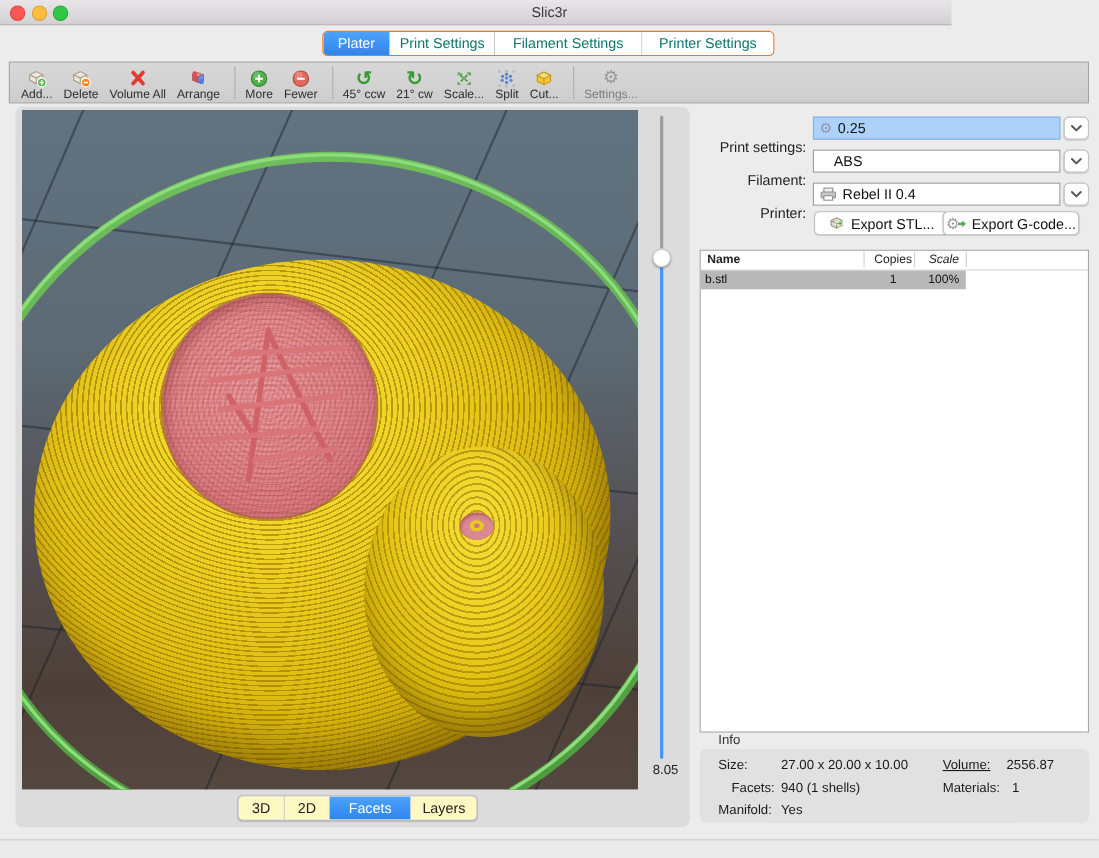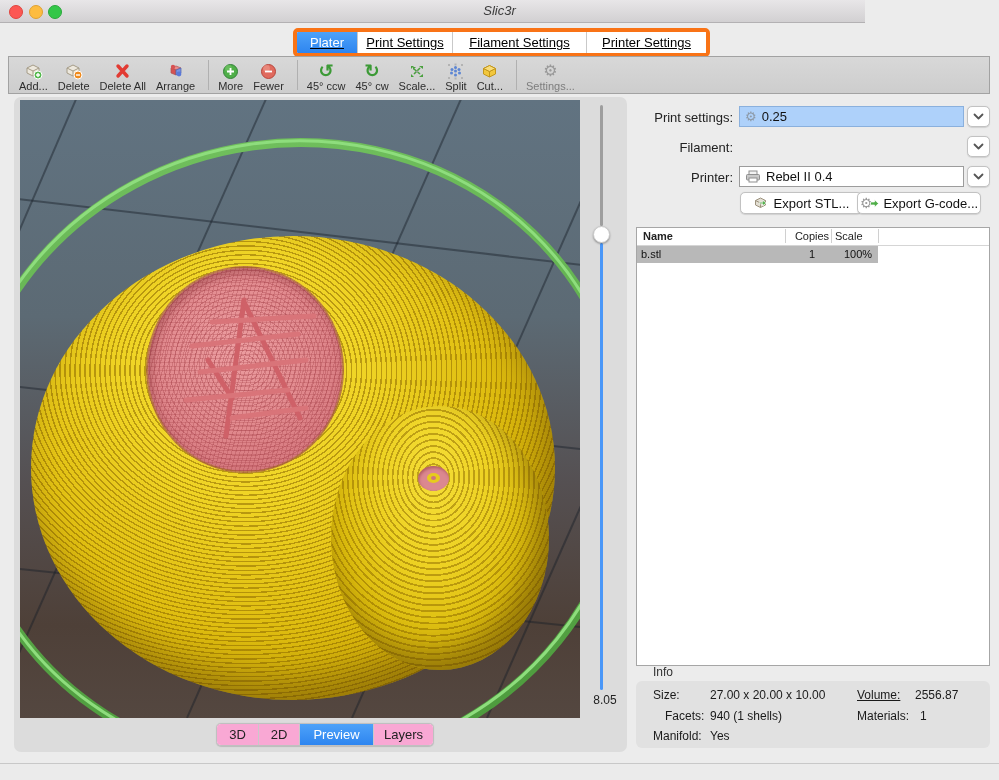--- a/index.html
+++ b/index.html
@@ -1,29 +1,29 @@
 <!DOCTYPE html>
 <html><head>
 <meta charset="utf-8">
 <style>
   html,body{margin:0;padding:0;background:#ececec;font-family:"Liberation Sans",sans-serif;}
   .win{position:relative;width:999px;height:780px;background:#ececec;overflow:hidden;}
   .abs{position:absolute;}
 
   
-  .titlebar{left:0;top:0;width:865px;height:22px;background:linear-gradient(#e8e6e8,#d2d0d2);border-bottom:1px solid #b3b1b3;font-style:italic;}
+  .titlebar{left:0;top:0;width:865px;height:22px;background:linear-gradient(#e8e6e8,#d2d0d2);border-bottom:1px solid #b3b1b3;}
   .tl{top:5px;width:12px;height:12px;border-radius:50%;}
   .tl.red{left:9px;background:#fc5753;border:0.5px solid #e0443e;}
   .tl.yel{left:29px;background:#fdbc40;border:0.5px solid #dfa133;}
   .tl.grn{left:48px;background:#33c748;border:0.5px solid #2aa73c;}
   .wtitle{left:0;top:3px;width:999px;text-align:center;font-size:13px;color:#3c3c3c;}
 
   
-  .tabs{left:293px;top:28px;height:21px;display:flex;border:4px solid #f97316;border-radius:5px;overflow:hidden;background:#fff;text-decoration:underline;}
-  .tab{display:flex;align-items:center;justify-content:center;font-size:13px;color:#000000;background:#fff;border-right:1px solid #c9c9c9;}
+  .tabs{left:293px;top:28px;height:21px;display:flex;border:1px solid #f97316;border-radius:5px;overflow:hidden;background:#fff;}
+  .tab{display:flex;align-items:center;justify-content:center;font-size:13px;color:#0f766e;background:#fff;border-right:1px solid #c9c9c9;}
   .tab:last-child{border-right:none;}
   .tab.active{background:linear-gradient(#4da2f9,#2e85f0);color:#fff;}
 
   
   .toolbar{left:8px;top:56px;width:982px;height:38px;background:linear-gradient(#d8d8d8,#cdcdcd);border:1px solid #a2a2a2;display:flex;align-items:center;padding-left:10px;box-sizing:border-box;}
   .titem{display:flex;flex-direction:column;align-items:center;justify-content:flex-end;height:34px;margin-right:10px;cursor:default;}
   .titem .ic{height:18px;display:flex;align-items:center;justify-content:center;position:relative;}
   .titem .lb{font-size:11px;color:#2d2d2d;line-height:12px;white-space:nowrap;}
   .tsep{width:1px;height:30px;background:#b0b0b0;margin:0 9px 0 3px;}
   .rot{font-size:18px;line-height:16px;color:#3c9a36;font-weight:bold;}
@@ -57,26 +57,26 @@
   .mini-dot{position:absolute;left:411px;top:376px;width:5px;height:4px;border-radius:50%;background:#cf747c;}
 
   
   .sl-track-gray{left:600px;top:105px;width:3px;height:121px;background:#9e9e9e;border-radius:2px;}
   .sl-track-blue{left:600px;top:243px;width:3px;height:447px;background:#4a97f8;border-radius:2px;}
   .sl-thumb{left:593px;top:226px;width:17px;height:17px;border-radius:50%;background:#fff;border:1px solid #c9c9c9;box-shadow:0 1px 2px rgba(0,0,0,0.35);box-sizing:border-box;}
   .sl-value{left:584px;top:693px;width:42px;text-align:center;font-size:12px;color:#222;}
 
   
   .viewbtns{left:216px;top:723px;height:21px;display:flex;border:1px solid #c0c0c0;border-radius:5px;overflow:hidden;background:#fff;box-shadow:0 0.5px 1px rgba(0,0,0,0.15);}
-  .vbtn{display:flex;align-items:center;justify-content:center;font-size:13px;color:#222;background:#f9a8d4;border-right:1px solid #c9c9c9;}
+  .vbtn{display:flex;align-items:center;justify-content:center;font-size:13px;color:#222;background:#fef9c3;border-right:1px solid #c9c9c9;}
   .vbtn:last-child{border-right:none;}
   .vbtn.active{background:linear-gradient(#4da2f9,#2e85f0);color:#fff;}
 
   
-  .rowlabel{width:100px;text-align:right;font-size:13px;color:#222;}
+  .rowlabel{width:100px;text-align:right;font-size:13px;color:#222;margin-top:16px;}
   .combo{position:absolute;left:739px;width:225px;height:21px;background:#fff;border:1px solid #9c9c9c;box-sizing:border-box;display:flex;align-items:center;font-size:13px;color:#111;}
   .combo.hl{background:#aed1fa;border-color:#8ab0dd;}
   .combo .ctext{margin-left:5px;}
   .chevbtn{position:absolute;left:967px;width:23px;height:21px;background:#fff;border:1px solid #c2c2c2;border-radius:5px;box-sizing:border-box;display:flex;align-items:center;justify-content:center;box-shadow:0 0.5px 1px rgba(0,0,0,0.12);}
   .exportbtn{position:absolute;height:22px;background:#fff;border:1px solid #c2c2c2;border-radius:5px;box-sizing:border-box;display:flex;align-items:center;justify-content:center;font-size:13px;color:#111;gap:4px;box-shadow:0 0.5px 1px rgba(0,0,0,0.12);}
 
   
   .objtable{left:636px;top:227px;width:354px;height:439px;background:#fff;border:1px solid #a6a6a6;box-sizing:border-box;}
   .thead{position:absolute;left:0;top:0;width:100%;height:17px;border-bottom:1px solid #d5d5d5;font-size:11px;color:#222;}
   .th{position:absolute;top:2px;}
@@ -137,21 +137,21 @@
       </span>
       <span class="lb">Delete</span>
     </div>
 
     <div class="titem">
       <span class="ic">
         <svg width="17" height="16" viewBox="0 0 17 16">
             <path d="M4 3 L13 13 M13 3 L4 13" stroke="#e23b33" stroke-width="3.4" stroke-linecap="round"></path>
           </svg>
       </span>
-      <span class="lb">Delete All</span>
+      <span class="lb">Volume All</span>
     </div>
 
     <div class="titem">
       <span class="ic">
         <svg width="18" height="17" viewBox="0 0 18 17">
             <path d="M4 5 l5-2 5 2 -5 2z" fill="#e98b8b" stroke="#b05050" stroke-width="0.7"></path>
             <path d="M4 5 v5 l5 2 v-5z" fill="#d65252" stroke="#b05050" stroke-width="0.7"></path>
             <path d="M14 5 v5 l-5 2 v-5z" fill="#7b93e0" stroke="#4a62ad" stroke-width="0.7"></path>
             <circle cx="6" cy="4" r="2.2" fill="#d65252"></circle>
             <circle cx="12" cy="11" r="2.4" fill="#5b79d8"></circle>
@@ -186,21 +186,21 @@
 
     <div class="tsep"></div>
 
     <div class="titem">
       <span class="ic rot">↺</span>
       <span class="lb">45° ccw</span>
     </div>
 
     <div class="titem">
       <span class="ic rot">↻</span>
-      <span class="lb">45° cw</span>
+      <span class="lb">21° cw</span>
     </div>
 
     <div class="titem">
       <span class="ic">
         <svg width="18" height="17" viewBox="0 0 18 17">
             <path d="M6 11 L12 5 M6 6 L12 11" stroke="#4aa03e" stroke-width="1.6"></path>
             <path d="M12 5 l-3.2 0 3.2 0 0 3.2z M5 4 h3 l-3 3z" fill="#4aa03e"></path>
             <path d="M11 3 h4 v3z" fill="#4aa03e"></path>
             <path d="M3 3 h3 l-3 3z" fill="#4aa03e"></path>
             <path d="M15 14 h-4 l4 -3z" fill="#4aa03e"></path>
@@ -315,36 +315,39 @@
   </div>
 
   <div class="abs sl-track-gray"></div>
   <div class="abs sl-track-blue"></div>
   <div class="abs sl-thumb"></div>
   <div class="abs sl-value">8.05</div>
 
   <div class="abs viewbtns">
     <div class="vbtn" style="width:41px">3D</div>
     <div class="vbtn" style="width:40px">2D</div>
-    <div class="vbtn active" style="width:73px">Preview</div>
+    <div class="vbtn active" style="width:73px">Facets</div>
     <div class="vbtn" style="width:59px">Layers</div>
   </div>
 
   <div class="abs rowlabel" style="left:633px;top:110px;">Print settings:</div>
   <div class="combo hl" style="top:106px;">
     <span class="ctext" style="color:#8d9aa8;font-size:13px;">⚙</span>
     <span class="ctext">0.25</span>
   </div>
   <div class="chevbtn" style="top:106px;">
     <svg width="11" height="8" viewBox="0 0 11 8">
         <path d="M1.5 1.5 L5.5 5.5 L9.5 1.5" fill="none" stroke="#555" stroke-width="1.8" stroke-linecap="round" stroke-linejoin="round"></path>
       </svg>
   </div>
 
   <div class="abs rowlabel" style="left:633px;top:140px;">Filament:</div>
+  <div class="combo" style="top:136px;">
+    <span class="ctext" style="margin-left:18px;">ABS</span>
+  </div>
   <div class="chevbtn" style="top:136px;">
     <svg width="11" height="8" viewBox="0 0 11 8">
         <path d="M1.5 1.5 L5.5 5.5 L9.5 1.5" fill="none" stroke="#555" stroke-width="1.8" stroke-linecap="round" stroke-linejoin="round"></path>
       </svg>
   </div>
 
   <div class="abs rowlabel" style="left:633px;top:170px;">Printer:</div>
   <div class="combo" style="top:166px;">
     <span class="ctext">
       <svg width="16" height="13" viewBox="0 0 16 13">
@@ -378,21 +381,21 @@
           <path d="M0.5 3 h4 V0.8 L8.5 4.5 4.5 8.2 V6 h-4z" fill="#4fae48" stroke="#fff" stroke-width="0.7"></path>
         </svg>
     </span>
     <span>Export G-code...</span>
   </div>
 
   <div class="abs objtable">
     <div class="thead">
       <span class="th" style="left:6px;font-weight:bold;">Name</span>
       <span class="th" style="left:152px;width:46px;text-align:center;">Copies</span>
-      <span class="th" style="left:198px;width:46px;">Scale</span>
+      <span class="th" style="left:198px;width:46px;text-align:center;font-style:italic;">Scale</span>
       <span class="colline" style="left:148px;"></span>
       <span class="colline" style="left:194px;"></span>
       <span class="colline" style="left:241px;"></span>
     </div>
     <div class="trow">
       <span class="td" style="left:4px;">b.stl</span>
       <span class="td" style="left:152px;width:46px;text-align:center;">1</span>
       <span class="td" style="left:198px;width:46px;text-align:center;">100%</span>
     </div>
   </div>

